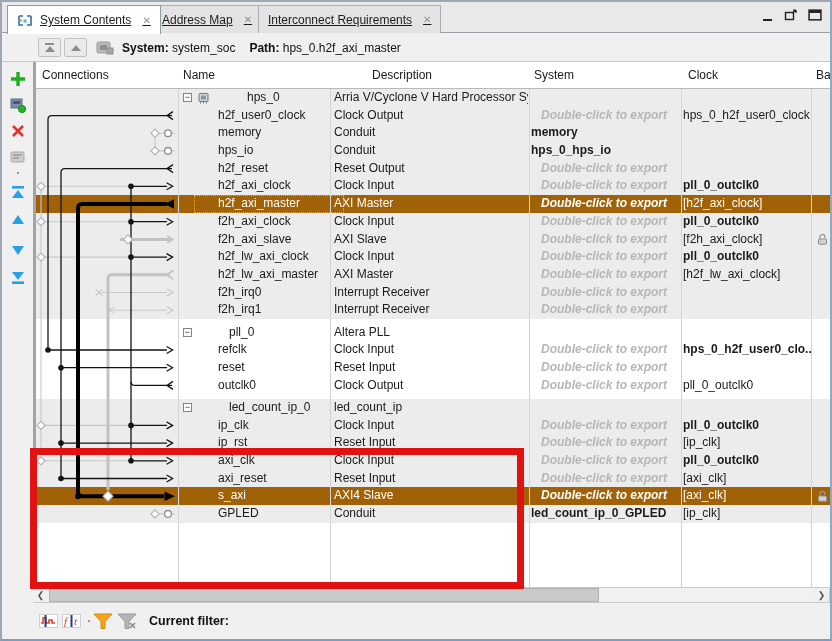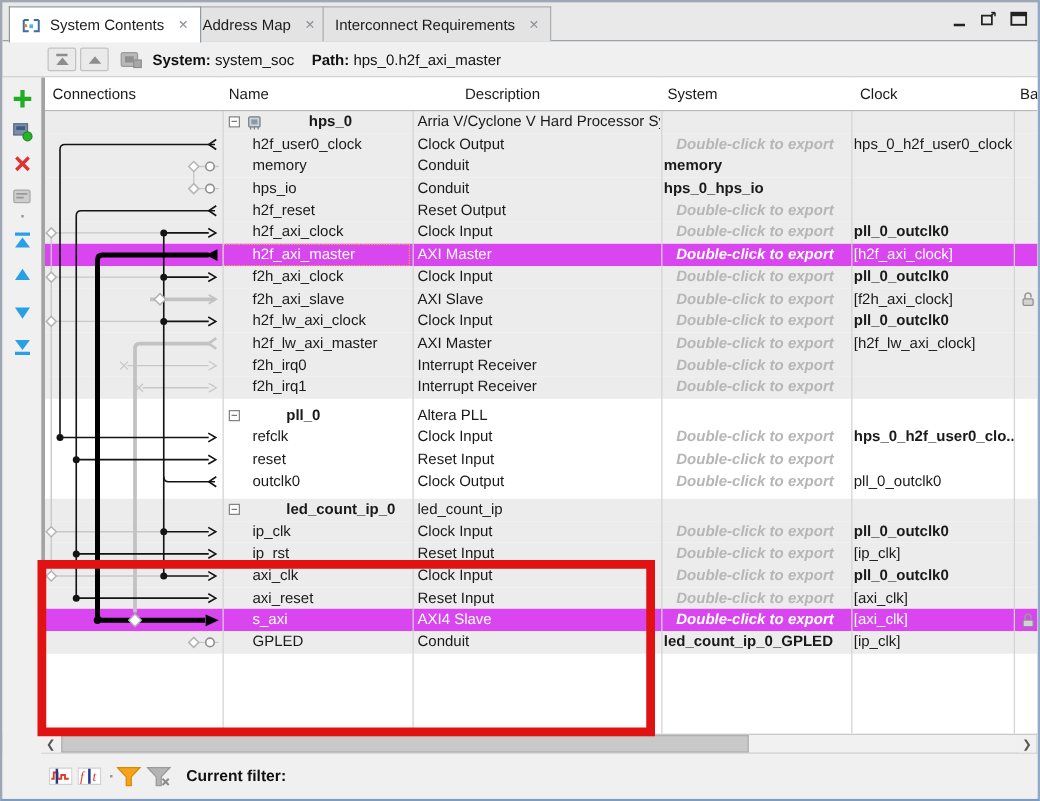--- a/index.html
+++ b/index.html
@@ -2,21 +2,21 @@
 <html><head>
 <meta charset="utf-8">
 <style>
   html,body{margin:0;padding:0;background:#cfd6dd;font-family:"Liberation Sans",sans-serif;}
   *{box-sizing:border-box;}
   .window{position:relative;width:832px;height:641px;background:#f0f0f0;
     border:2px solid;border-color:#9fa8b2 #8fa9c6 #7d9cc0 #9fa8b2;overflow:hidden;}
   
   .tabbar{position:absolute;left:0;top:0;right:0;height:31px;background:#e9e9e9;border-bottom:1px solid #9aa0a6;}
   .tab{position:absolute;top:3px;height:28px;display:flex;align-items:center;gap:7px;padding:0 9px;
-    font-size:12px;color:#1c1c1c;background:#e3e3e3;border:1px solid #a9aeb3;border-bottom:none;cursor:default;}
+    font-size:12px;color:#1c1c1c;background:#e3e3e3;border:1px solid #a9aeb3;border-bottom:none;cursor:default;text-decoration:underline;}
   .tab.active{background:#ffffff;height:29px;z-index:3;border-color:#8f9aa3;}
   .tab .close{font-size:10px;color:#8b9097;padding-left:4px;}
   .winctl{position:absolute;right:8px;top:7px;display:flex;gap:10px;align-items:center;}
   .winctl .btn{width:14px;height:12px;display:flex;align-items:flex-end;justify-content:center;color:#222;}
   
   .toolbar{position:absolute;left:0;top:32px;right:0;height:27px;background:#f0f0f0;display:flex;align-items:center;}
   .tbtn{width:23px;height:19px;background:#eaeaea;border:1px solid #c2c2c2;border-radius:2px;
     display:flex;flex-direction:column;align-items:center;justify-content:center;margin-right:3px;}
   .tbtn .bar{width:9px;height:2px;background:#8d8d8d;margin-bottom:1px;}
   .tri-up{width:0;height:0;border-left:5px solid transparent;border-right:5px solid transparent;border-bottom:6px solid #8d8d8d;}
@@ -26,28 +26,28 @@
   .frame{position:absolute;left:0;top:59px;right:0;bottom:0;background:#f0f0f0;border-top:1px solid #c9c9c9;}
   .rail{position:absolute;left:0;top:0;width:31px;bottom:52px;background:#f0f0f0;}
   .rail .ric{position:absolute;left:7px;width:18px;height:18px;}
   .table{position:absolute;left:31px;top:0;width:797px;height:525px;background:#ffffff;border-left:3px solid #a3a3a3;overflow:hidden;}
   .thead{position:absolute;left:0;top:0;right:0;height:27px;background:#ffffff;border-bottom:1px solid #b9b9b9;z-index:5;}
   .thead span{position:absolute;top:0;line-height:26px;font-size:12px;color:#1a1a1a;white-space:nowrap;}
   .vline{position:absolute;top:0;height:525px;width:1px;background:#d4d4d4;z-index:4;}
   .rows{position:absolute;left:0;top:27px;right:0;}
   .row{position:relative;height:17.7px;width:797px;}
   .row.shade{background:#ececec;}
-  .row.sel{background:#d946ef;}
+  .row.sel{background:#a16207;}
   .rowgap{height:4.6px;}
   .cell{position:absolute;top:0;height:17.7px;line-height:17.7px;font-size:12px;color:#1a1a1a;
     white-space:nowrap;overflow:hidden;}
   .row.sel .cell{color:#ffffff;}
   .c-name{left:142px;width:150px;display:flex;align-items:center;padding-left:5px;}
-  .row:not(.group) .c-name{padding-left:24px;}
-  .row.group .nm{font-weight:bold;padding-left:32px;}
+  .row:not(.group) .c-name{padding-left:24px;margin-left:16px;}
+  .row.group .nm{font-weight:normal;padding-left:32px;}
   .row.focus .c-name{outline:1px dotted #f2a73f;outline-offset:-1px;}
   .expand{width:9px;height:9px;border:1px solid #848484;background:#fff;color:#333;font-size:9px;line-height:7px;
     text-align:center;margin-right:5px;flex:0 0 auto;}
   .chipicon{margin-right:4px;flex:0 0 auto;}
   .c-desc{left:296px;width:196px;padding-left:2px;}
   .c-exp{left:493px;width:150px;text-align:left;padding-left:2px;}
   .c-exp.hint{text-align:center;color:#b6b6b6;font-weight:bold;font-style:italic;padding-left:0;}
   .row.sel .c-exp.hint{color:#ffffff;}
   .c-exp.val{font-weight:bold;}
   .c-clk{left:647px;width:128px;}

